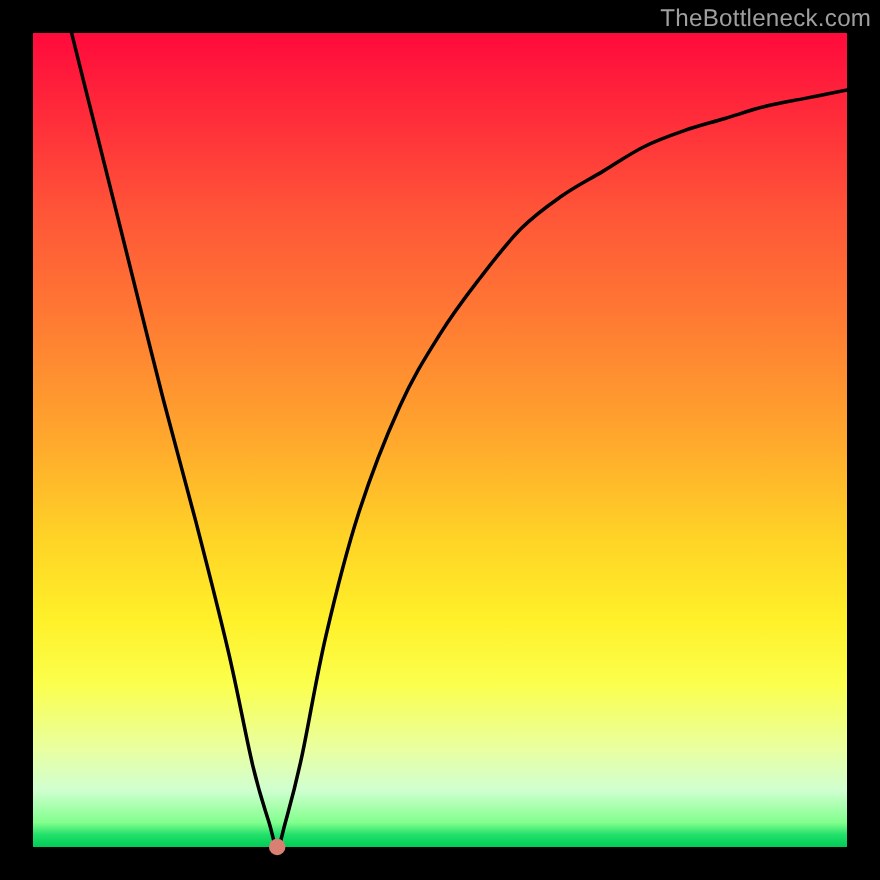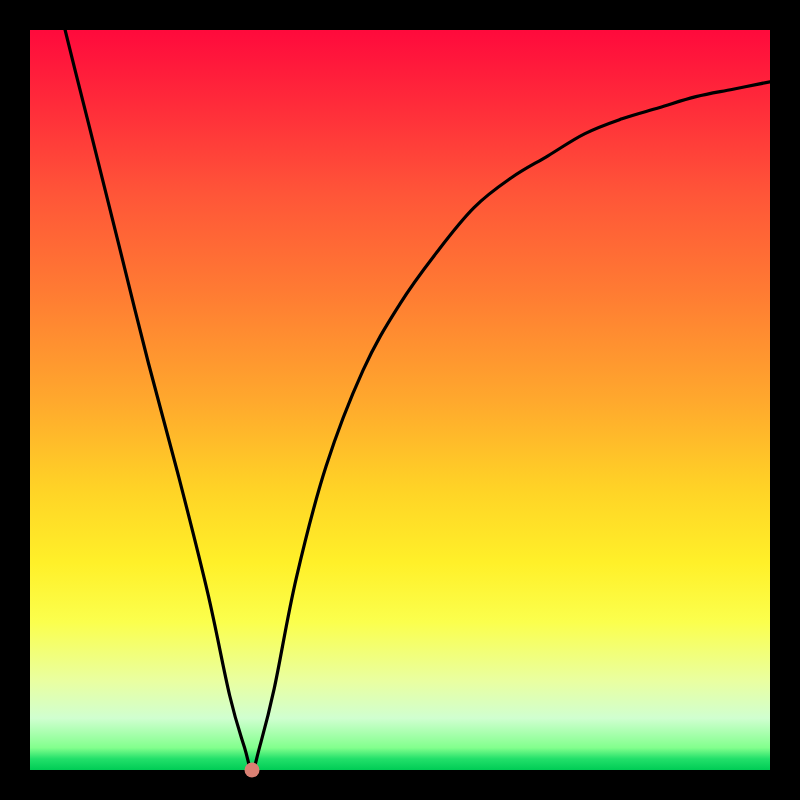--- a/index.html
+++ b/index.html
@@ -80,13 +80,14 @@
 <div class="canvas">
   <div class="frame"></div>
   <div class="plot"></div>
 
   <svg class="curve" viewBox="0 0 740 740" preserveAspectRatio="none">
     <path fill="none" stroke="#000" stroke-width="3.2" stroke-linejoin="round" stroke-linecap="round" d="M 0.00 -148.00 C 5.33 -125.36, 18.94 -66.16, 29.60 -22.20 C 40.26 21.76, 48.54 53.58, 59.20 96.20 C 69.86 138.82, 78.14 171.98, 88.80 214.60 C 99.46 257.22, 107.74 291.71, 118.40 333.00 C 129.06 374.29, 137.34 402.71, 148.00 444.00 C 158.66 485.29, 168.28 522.44, 177.60 562.40 C 186.92 602.36, 193.14 638.03, 199.80 666.00 C 206.46 693.97, 210.60 704.48, 214.60 717.80 C 218.60 731.12, 219.34 740.00, 222.00 740.00 C 224.66 740.00, 225.40 732.45, 229.40 717.80 C 233.40 703.15, 237.54 689.24, 244.20 658.60 C 250.86 627.96, 257.08 587.56, 266.40 547.60 C 275.72 507.64, 284.01 473.90, 296.00 436.60 C 307.99 399.30, 319.68 369.70, 333.00 340.40 C 346.32 311.10, 356.68 295.11, 370.00 273.80 C 383.32 252.49, 393.68 239.32, 407.00 222.00 C 420.32 204.68, 430.68 190.92, 444.00 177.60 C 457.32 164.28, 467.68 157.32, 481.00 148.00 C 494.32 138.68, 504.68 133.79, 518.00 125.80 C 531.32 117.81, 541.68 110.26, 555.00 103.60 C 568.32 96.94, 578.68 93.46, 592.00 88.80 C 605.32 84.14, 615.68 81.70, 629.00 77.70 C 642.32 73.70, 652.68 69.93, 666.00 66.60 C 679.32 63.27, 689.68 61.86, 703.00 59.20 C 716.32 56.54, 733.34 53.13, 740.00 51.80"></path>
   </svg>
 
   <div class="marker" style="left: 252px; top: 770px; background: rgb(217, 128, 115);"></div>
 
+  <div class="watermark">TheBottleneck.com</div>
 </div>
 
 </body></html>

